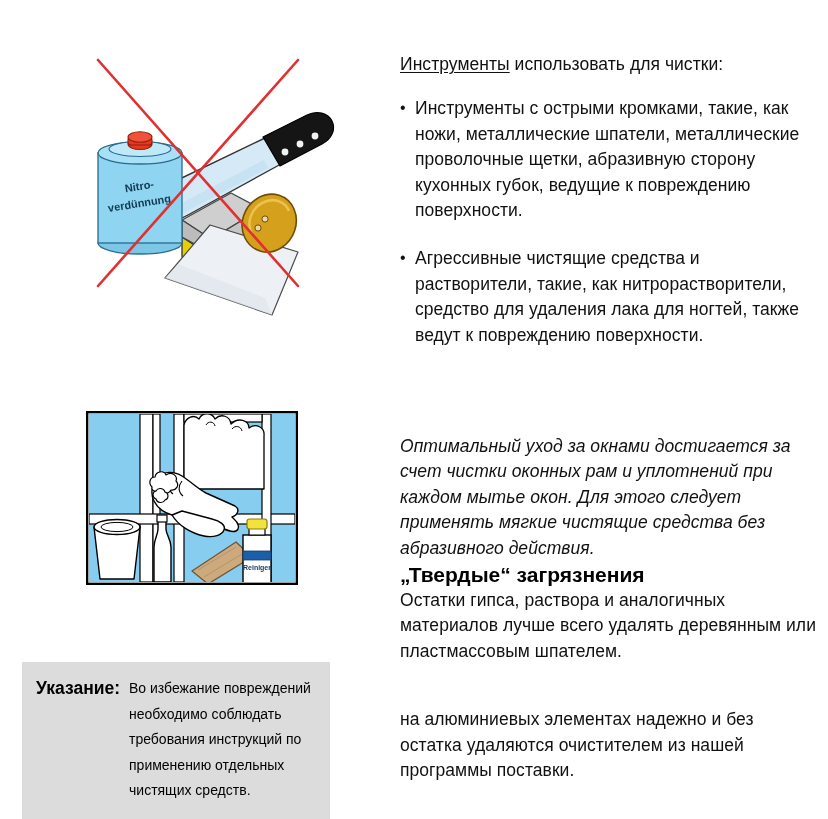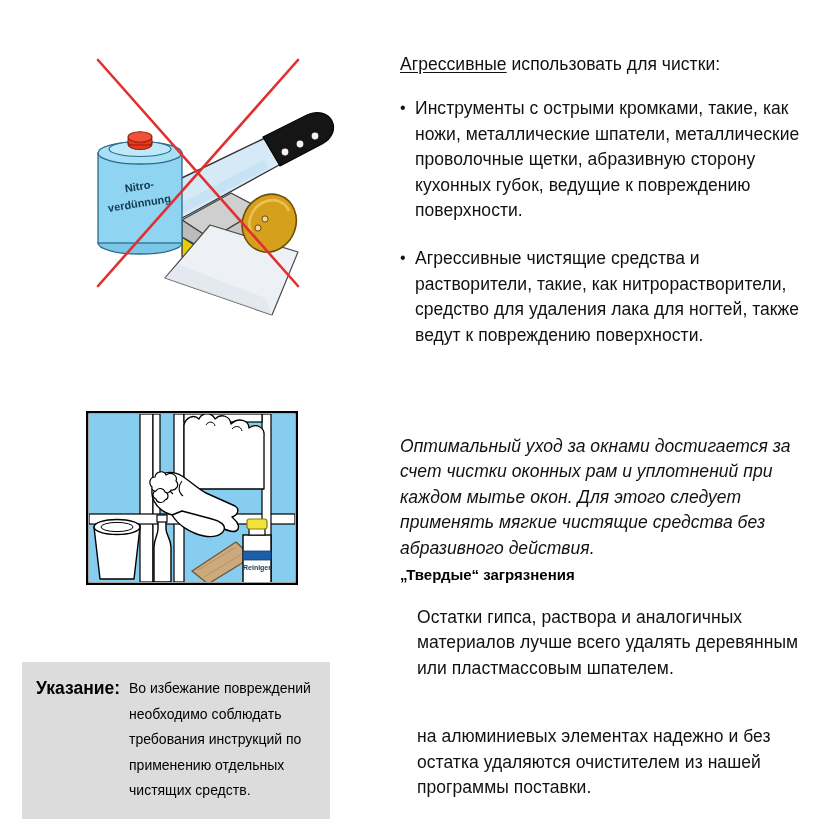--- a/index.html
+++ b/index.html
@@ -58,25 +58,25 @@
   ul.bullets > li::before {
     content: "\2022";
     position: absolute;
     left: 0;
     top: -1px;
     font-size: 16px;
     line-height: 25.6px;
   }
   .sec-title {
     font-weight: bold;
-    font-size: 15px;
+    font-size: 21px;
     line-height: 25.6px;
     margin: 0 0 0 0;
   }
-  .sec-body { margin: 17px; }
+  .sec-body { margin: 0; }
 
   
   #note-box {
     position: absolute;
     left: 22px;
     top: 662px;
     width: 308px;
     height: 157px;
     background: #dcdcdc;
     box-sizing: border-box;
@@ -234,21 +234,21 @@
           <path d="M163 124 L163 117 L179 117 L179 124 Z" fill="#ffffff" stroke="#000" stroke-width="1.2"></path>
           <rect x="161" y="108" width="20" height="10" rx="2.5" fill="#f2e33c" stroke="#8a7c10" stroke-width="1.2"></rect>
           <text x="171" y="159" text-anchor="middle" font-family="'Liberation Sans', sans-serif" font-size="7" font-weight="bold" fill="#1b3f63">Reiniger</text>
         </g>
       </g>
       <rect x="1" y="1" width="210" height="172" fill="none" stroke="#000" stroke-width="2.4"></rect>
     </svg>
   </div>
 
   <div class="col-right txt" id="heading-forbidden">
-    <span class="underline">Агрессивные</span><span> использовать для чистки:</span>
+    <span class="underline">Инструменты</span><span> использовать для чистки:</span>
   </div>
 
   <ul class="col-right txt bullets" id="bullet-list-tools">
     <li>
       <span>Инструменты с острыми кромками, такие, как ножи, металлические шпатели, металлические проволочные щетки, абразивную сторону кухонных губок, ведущие к повреждению поверхности.</span>
     </li>
     <li>
       <span>Агрессивные чистящие средства и растворители, такие, как нитрорастворители, средство для удаления лака для ногтей, также ведут к повреждению поверхности.</span>
     </li>
   </ul>

